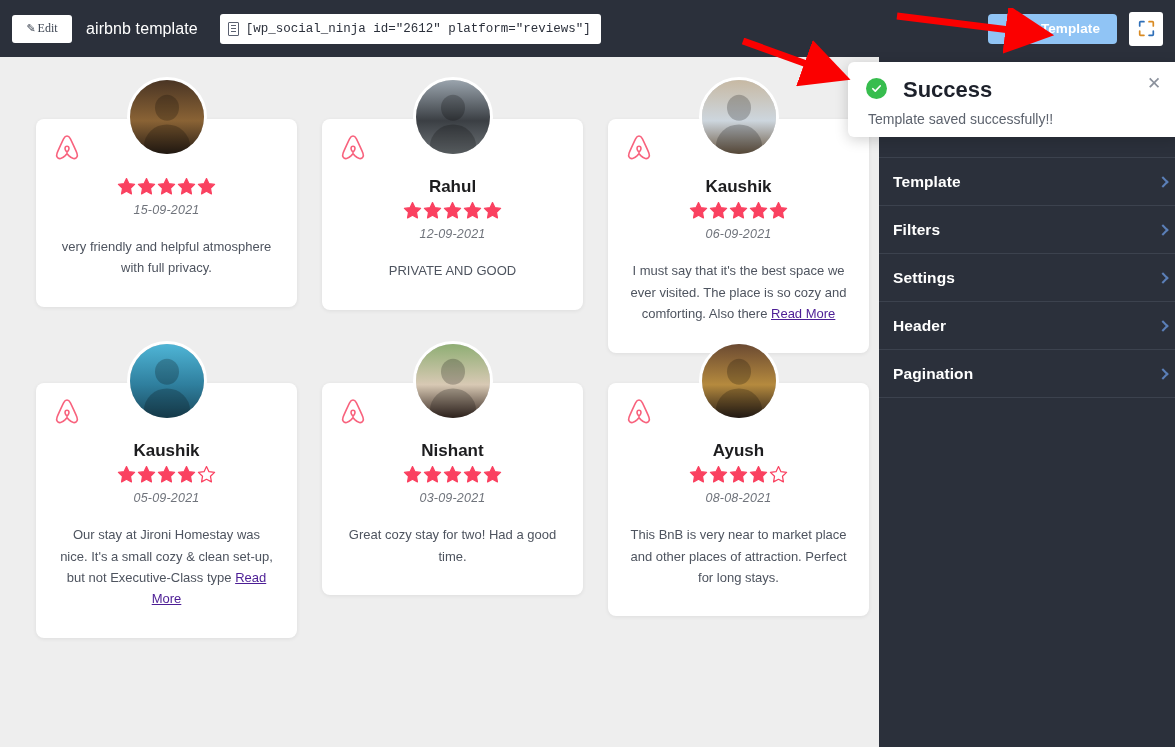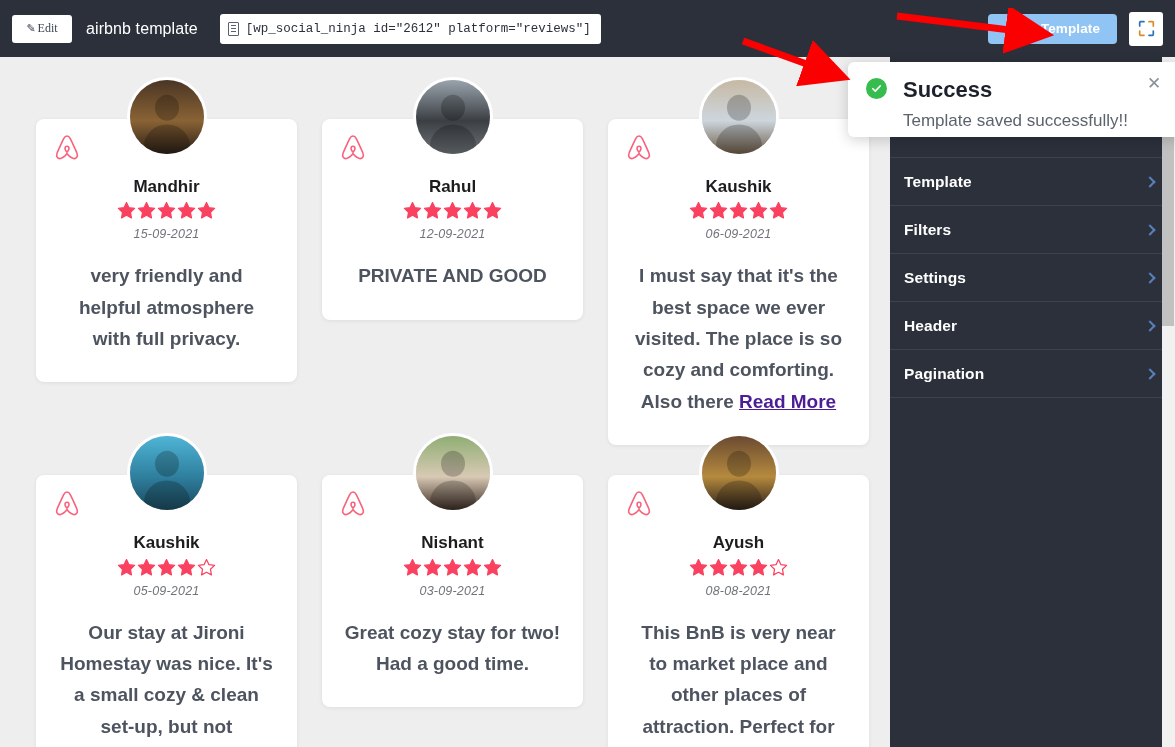--- a/index.html
+++ b/index.html
@@ -150,24 +150,23 @@
   }
   .stars svg { width: 19px; height: 19px; display: block; }
   .rdate {
     font-size: 12.5px;
     color: #6f737b;
     margin-bottom: 19px;
     letter-spacing: .2px;
     font-style: italic;
   }
   .rtext {
-    font-size: 19px;
+    font-size: 13px;
     color: #4e545f;
     line-height: 1.65;
-    font-weight: bold;
   }
   .rtext .readmore {
     color: #4c1d95;
     text-decoration: underline;
     cursor: pointer;
   }
 
   
   .pv-scroll-track {
     position: absolute;
@@ -181,22 +180,22 @@
     top: 26px; left: 2px;
     width: 13px; height: 243px;
     background: #c1c1c1;
     border-radius: 0;
     cursor: grab;
   }
 
   
   .sidebar {
     position: absolute;
-    top: 57px; right: 13px;
-    width: 272px; height: 690px;
+    top: 57px; right: 0;
+    width: 296px; height: 690px;
     background: #2b303b;
     z-index: 10;
   }
   .sb-platforms {
     padding: 22px 12px 20px 12px;
     border-bottom: 1px solid #3c424e;
   }
   .sb-plat-label {
     color: #e8eaee;
     font-size: 14.5px;
@@ -277,23 +276,22 @@
   }
   .toast-ico svg { width: 13px; height: 13px; }
   .toast-title {
     margin-left: 35px;
     font-size: 22px;
     font-weight: bold;
     color: #1d212b;
     line-height: 1.25;
   }
   .toast-msg {
-    margin-left: 35px;
     margin-top: 7px;
-    font-size: 17px;
+    font-size: 14px;
     color: #5d636e;
   }
   .toast-close {
     position: absolute;
     top: 14px; right: 16px;
     width: 16px; height: 16px;
     cursor: pointer;
     color: #8b919c;
     font-size: 17px;
     line-height: 16px;
@@ -351,21 +349,20 @@
                   <stop offset="0%" stop-color="#4a3524"></stop>
                   <stop offset="55%" stop-color="#8a6335"></stop>
                   <stop offset="100%" stop-color="#2a1f16"></stop>
                 </linearGradient>
               </defs>
               <rect width="80" height="80" fill="url(#g4a35248a63352a1f16)"></rect>
               <ellipse cx="40" cy="30" rx="13" ry="14" fill="rgba(0,0,0,.22)"></ellipse>
               <ellipse cx="40" cy="72" rx="25" ry="24" fill="rgba(0,0,0,.22)"></ellipse>
             </svg>
           </div>
-          <div class="rname">Mandhir</div>
           <div class="stars">
             <svg viewBox="0 0 20 20">
               <path d="M10 1.6l2.6 5.4 5.9.8-4.3 4.1 1 5.9L10 15l-5.2 2.8 1-5.9L1.5 7.8l5.9-.8z" fill="#fa4160" stroke="#fa4160" stroke-width="1.3" stroke-linejoin="round"></path>
             </svg>
             <svg viewBox="0 0 20 20">
               <path d="M10 1.6l2.6 5.4 5.9.8-4.3 4.1 1 5.9L10 15l-5.2 2.8 1-5.9L1.5 7.8l5.9-.8z" fill="#fa4160" stroke="#fa4160" stroke-width="1.3" stroke-linejoin="round"></path>
             </svg>
             <svg viewBox="0 0 20 20">
               <path d="M10 1.6l2.6 5.4 5.9.8-4.3 4.1 1 5.9L10 15l-5.2 2.8 1-5.9L1.5 7.8l5.9-.8z" fill="#fa4160" stroke="#fa4160" stroke-width="1.3" stroke-linejoin="round"></path>
             </svg>

